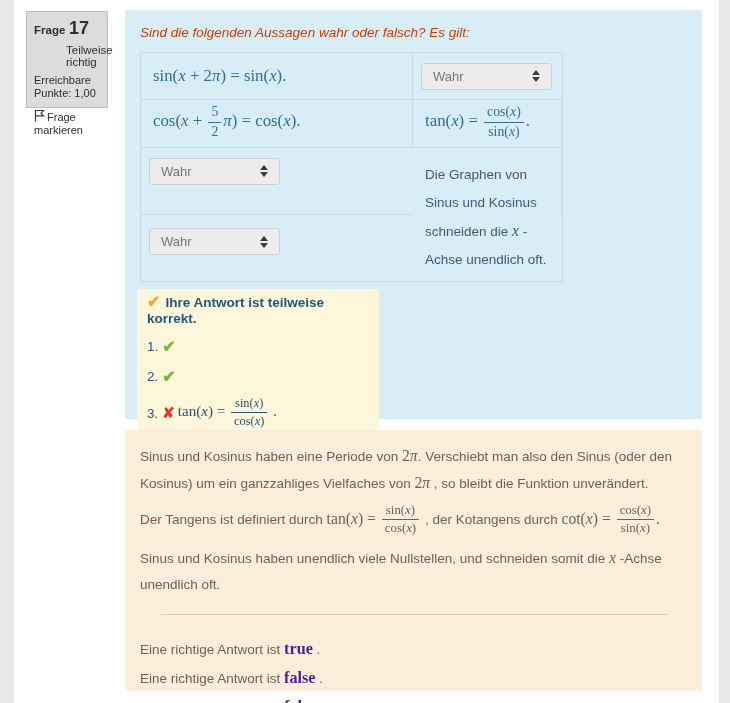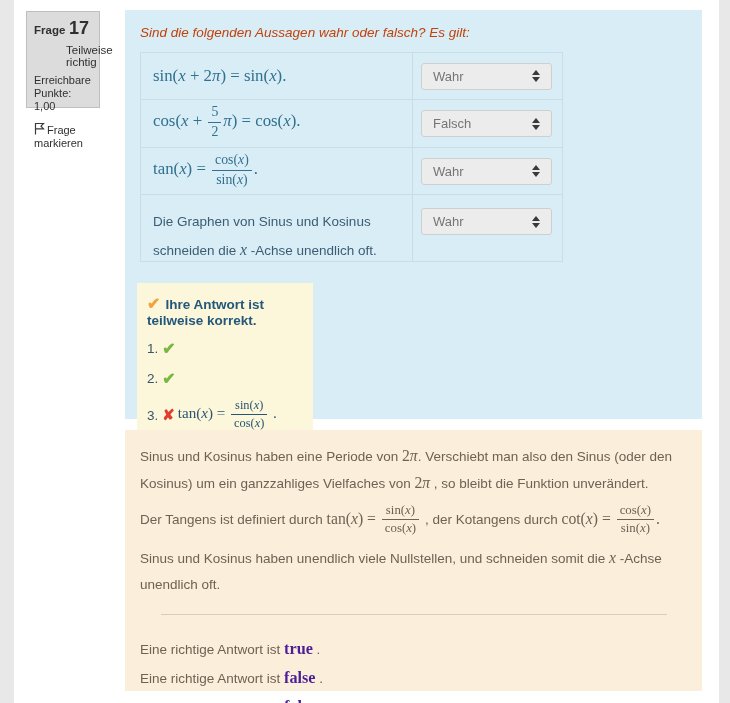--- a/index.html
+++ b/index.html
@@ -11,21 +11,21 @@
     overflow:hidden;
     font-size:13.5px;
   }
   .card {
     position:absolute; left:14px; top:0; width:705px; height:703px;
     background:#ffffff;
   }
 
   
   .infobox {
-    position:absolute; left:26px; top:11px; width:74px; height:97px;
+    position:absolute; left:26px; top:11px; width:82px; height:97px;
     background:#dcdcdc; border:1px solid #bfbfbf;
     padding:6px 7px; color:#2f2f2f;
   }
   .infobox .qline { line-height:20px; }
   .infobox .qlabel { font-weight:bold; font-size:11.5px; }
   .infobox .qnum { font-weight:bold; font-size:18px; }
   .infobox .state { font-size:11.5px; margin-top:4px;margin-left:32px; }
   .infobox .grade { font-size:11px; margin-top:6px; line-height:13px; }
   .infobox .flagrow { font-size:11px; margin-top:8px; line-height:13px; }
   .flag-icon { display:inline-block; margin-right:2px; position:relative; top:1px; }
@@ -76,22 +76,22 @@
     display:flex; align-items:center; justify-content:space-between;
     padding:0 11px; cursor:default;
   }
   .sel .val { color:#757575; font-size:13px; }
   .arrows { display:flex; flex-direction:column; gap:2px; }
   .arrows .up { width:0; height:0; border-left:4px solid transparent; border-right:4px solid transparent; border-bottom:5px solid #3a3a3a; }
   .arrows .down { width:0; height:0; border-left:4px solid transparent; border-right:4px solid transparent; border-top:5px solid #3a3a3a; }
 
   
   .feedback {
-    margin-top:21px; margin-left:-3px; width:176px; min-height:142px;
-    background:#fcf6da; padding:11px 10px 10px 10px;
+    margin-top:7px; margin-left:-3px; width:242px; min-height:142px;
+    background:#fcf6da; padding:3px 10px 10px 10px;
   }
   .feedback .summary { color:#24587a; font-weight:bold; font-size:13.5px; }
   .icon-correct-orange { color:#f2a33c; font-weight:bold; font-size:16px; margin-right:5px; }
   .icon-correct { color:#79b741; font-weight:bold; font-size:16px; margin-left:4px; }
   .icon-wrong { color:#e23c30; font-weight:bold; font-size:15px; margin:0 3px 0 4px; }
   .fb-item { margin-top:11px; color:#35556b; font-size:13.5px; display:flex; align-items:center; }
   .fb-item .math { color:#2a5572; font-size:13px; }
 
   
   .outcome {
@@ -148,29 +148,20 @@
             <span class="down"></span>
           </span>
       </div>
     </div>
 
     <div class="cell c-statement h48 math mathsize">
       <span><span class="tk-rm">cos(</span><span class="tk-it">x</span><span class="tk-rm"> + </span><span class="frac">
             <span class="num"><span class="tk-rm">5</span></span>
             <span class="den"><span class="tk-rm">2</span></span>
           </span><span class="tk-it">π</span><span class="tk-rm">) = cos(</span><span class="tk-it">x</span><span class="tk-rm">).</span></span>
-    </div>
-    <div class="cell c-answer h48">
-      <div class="sel">
-        <span class="val">Falsch</span>
-        <span class="arrows">
-            <span class="up"></span>
-            <span class="down"></span>
-          </span>
-      </div>
     </div>
 
     <div class="cell c-statement h47 math mathsize">
       <span><span class="tk-rm">tan(</span><span class="tk-it">x</span><span class="tk-rm">) = </span><span class="frac">
             <span class="num"><span class="tk-rm">cos(</span><span class="tk-it">x</span><span class="tk-rm">)</span></span>
             <span class="den"><span class="tk-rm">sin(</span><span class="tk-it">x</span><span class="tk-rm">)</span></span>
           </span><span class="tk-rm">.</span></span>
     </div>
     <div class="cell c-answer h47">
       <div class="sel">

